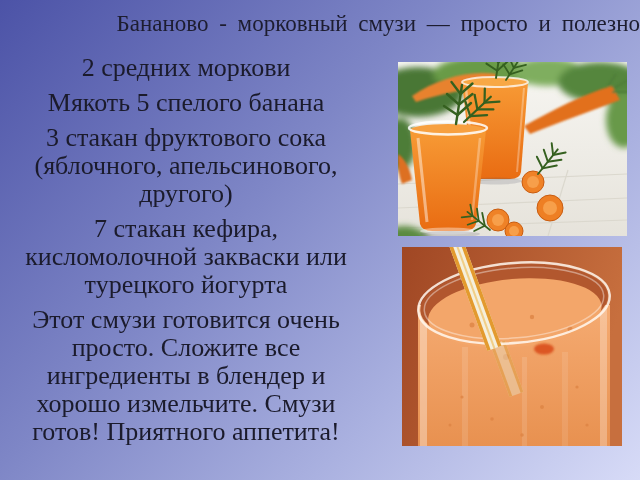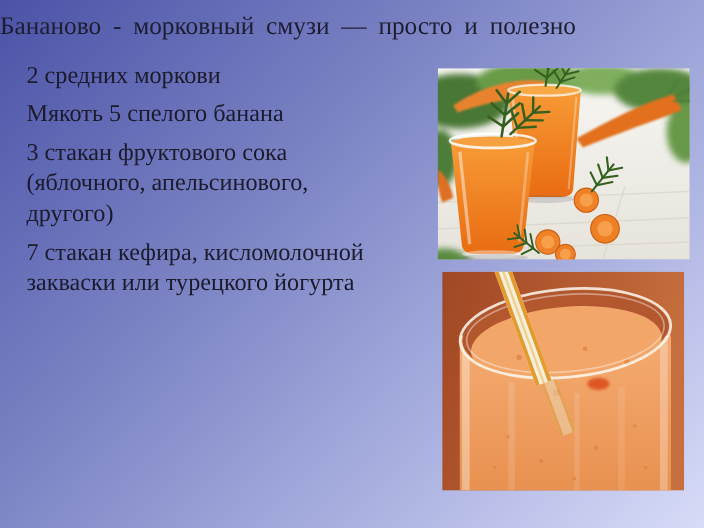--- a/index.html
+++ b/index.html
@@ -3,45 +3,46 @@
 <meta charset="utf-8">
 <style>
   html,body{margin:0;padding:0;background:#222;}
   .slide{
     position:relative;width:640px;height:480px;overflow:hidden;
     background:linear-gradient(133deg,#4c53a7 0%,#7e86c6 40%,#aab1e0 70%,#d7dbf7 100%);
     font-family:"Liberation Serif","DejaVu Serif",serif;
   }
   .slide-title{
     position:absolute;top:11px;left:0;width:640px;
-    text-align:left;font-size:23px;color:#1d1d30;
+    text-align:right;font-size:23px;color:#1d1d30;
     word-spacing:5px;margin:0;font-weight:normal;
   }
   .recipe-text{
     position:absolute;left:24px;top:54px;width:324px;
-    font-size:22px;line-height:28px;color:#1b1b2c;
+    font-size:26px;line-height:28px;color:#1b1b2c;text-align:center;
   }
   .recipe-text p{margin:0 0 7px 0;}
   .photo{position:absolute;display:block;}
   .photo-top{left:398px;top:62px;width:229px;height:174px;}
   .photo-bottom{left:402px;top:247px;width:220px;height:199px;}
   .photo svg{display:block;width:100%;height:100%;}
 </style>
 </head>
 <body>
 
 <div class="slide">
 
   <h1 class="slide-title">Бананово - морковный смузи — просто и полезно</h1>
 
   <div class="recipe-text">
     <p>2 средних моркови</p>
     <p>Мякоть 5 спелого банана</p>
     <p>3 стакан фруктового сока (яблочного, апельсинового, другого)</p>
     <p>7 стакан кефира, кисломолочной закваски или турецкого йогурта</p>
+    <p>Этот смузи готовится очень просто. Сложите все ингредиенты в блендер и хорошо измельчите. Смузи готов! Приятного аппетита!</p>
   </div>
 
   <div class="photo photo-top">
     <svg viewBox="0 0 229 174" preserveAspectRatio="none">
       <defs>
         <linearGradient id="tbl" x1="0" y1="0" x2="0" y2="1">
           <stop offset="0" stop-color="#f7f6f2"></stop>
             <stop offset="1" stop-color="#e6e3db"></stop>
         </linearGradient>
         <linearGradient id="juice" x1="0" y1="0" x2="0" y2="1">

